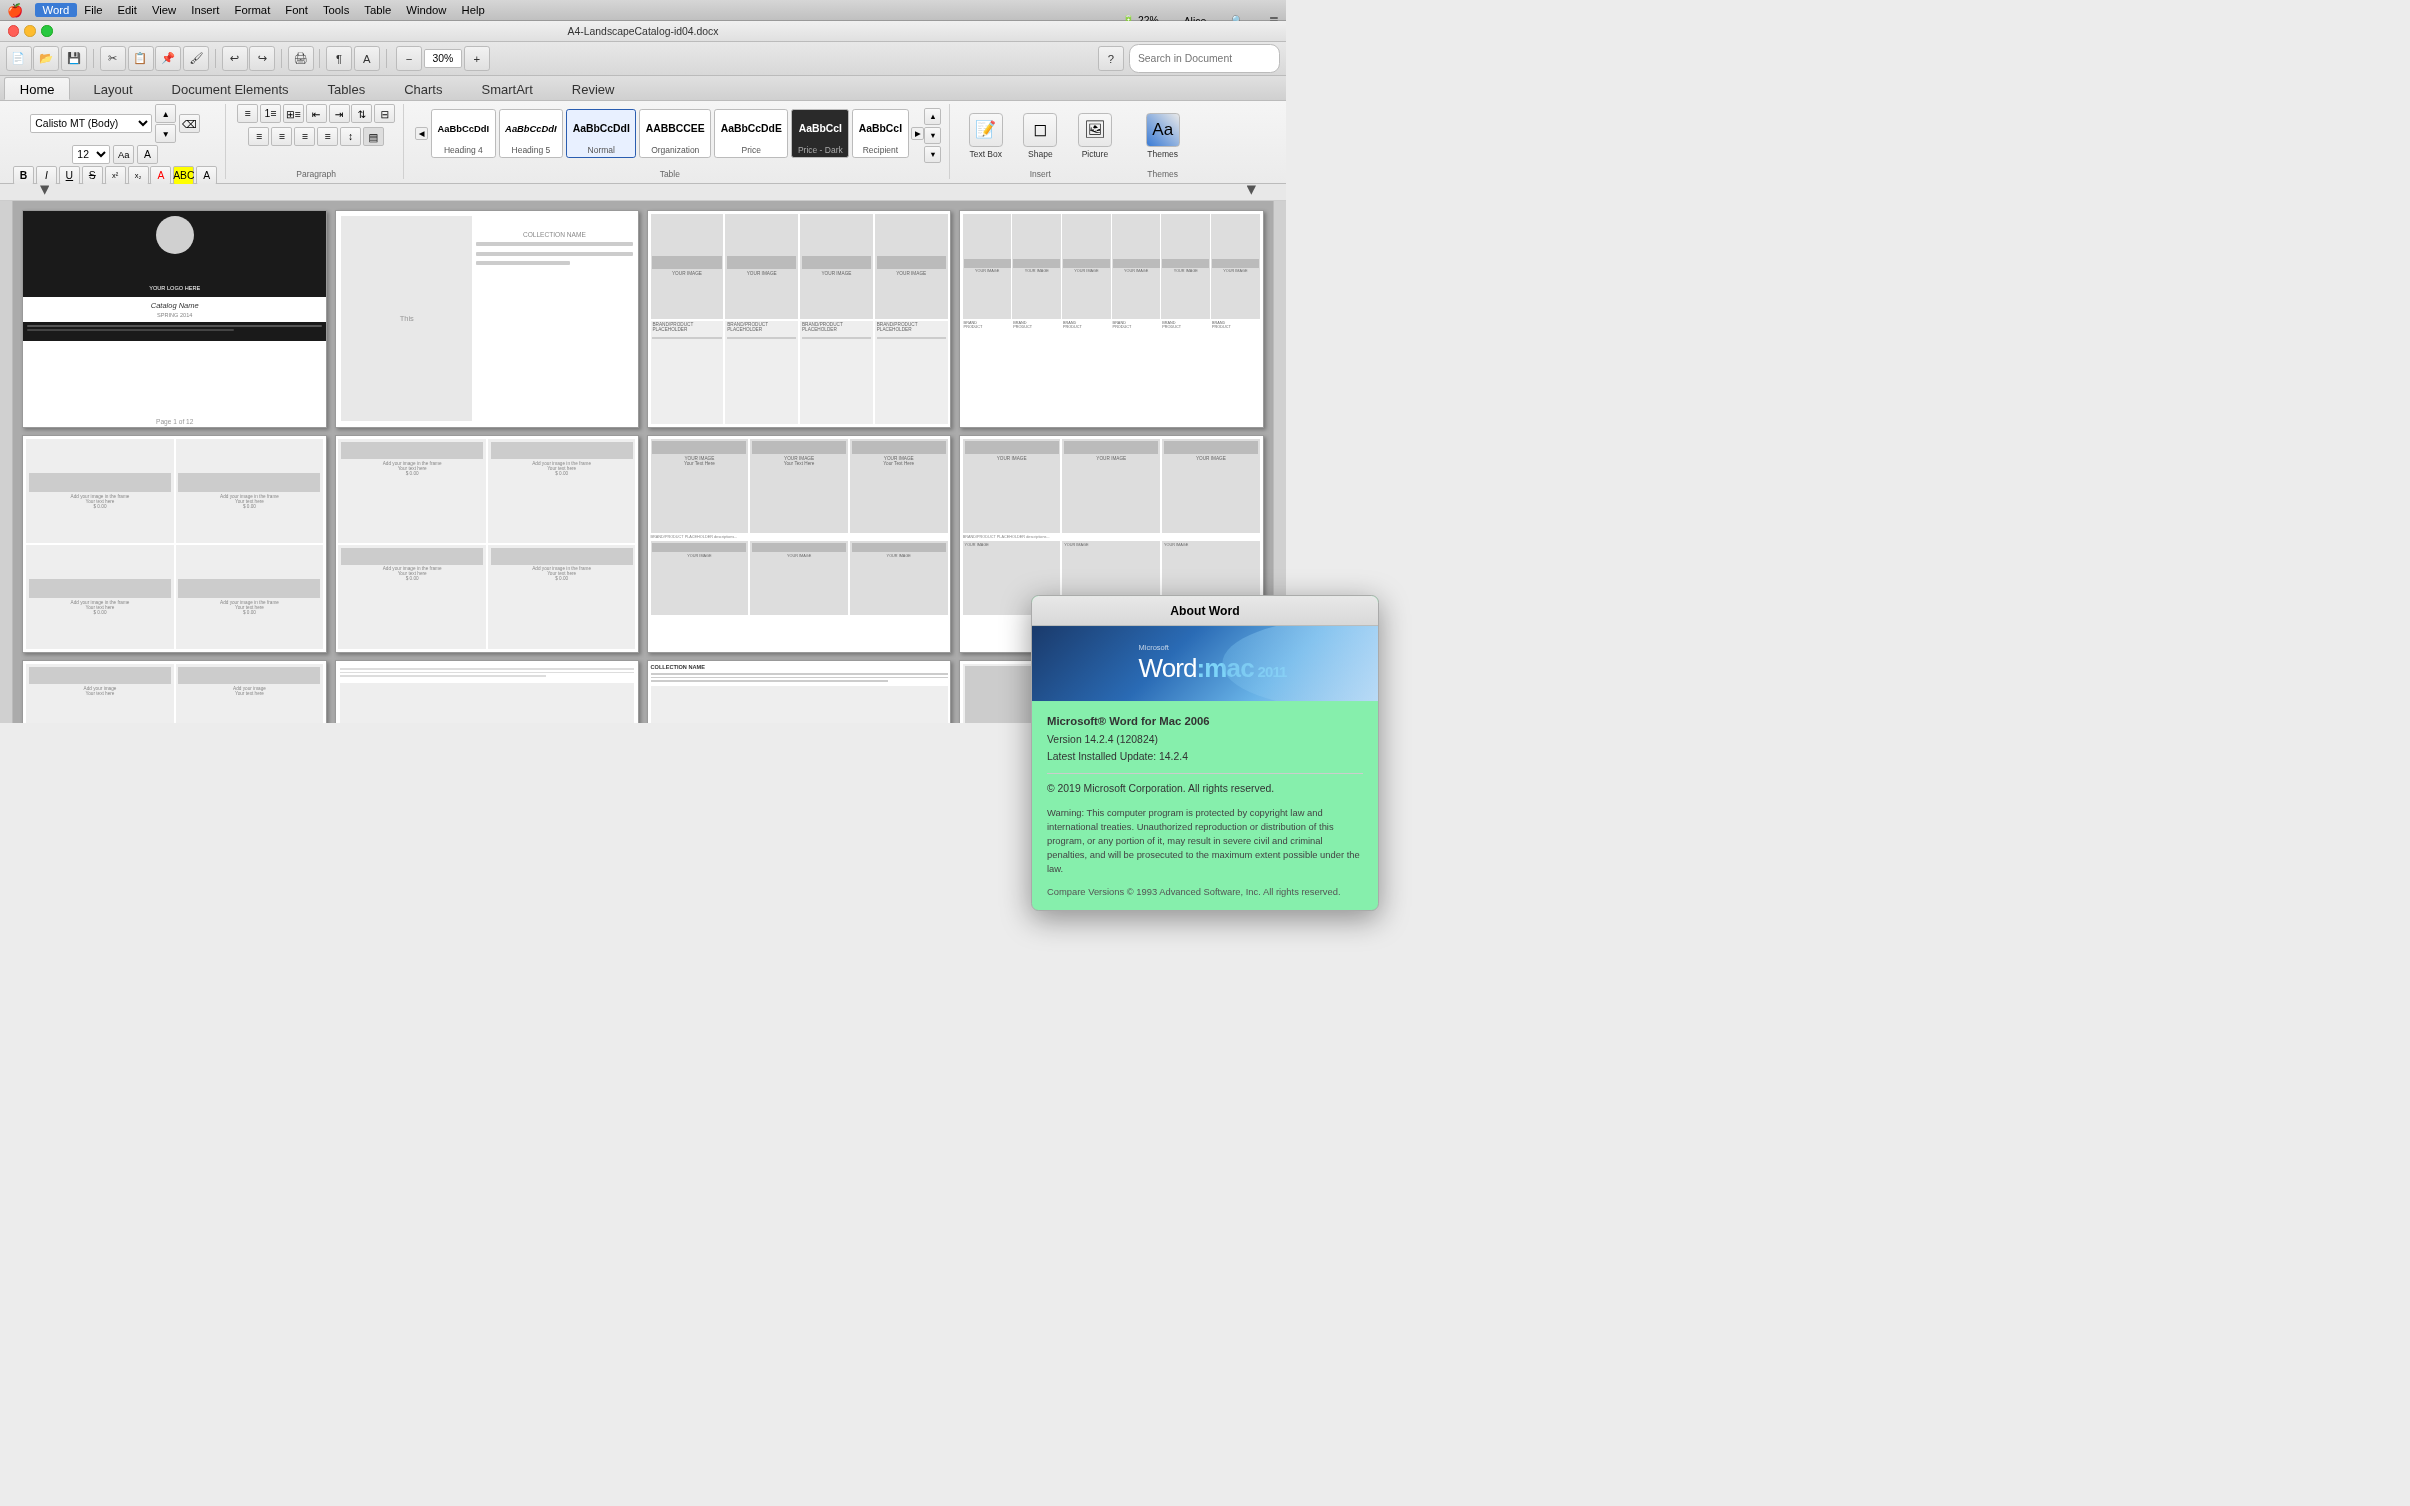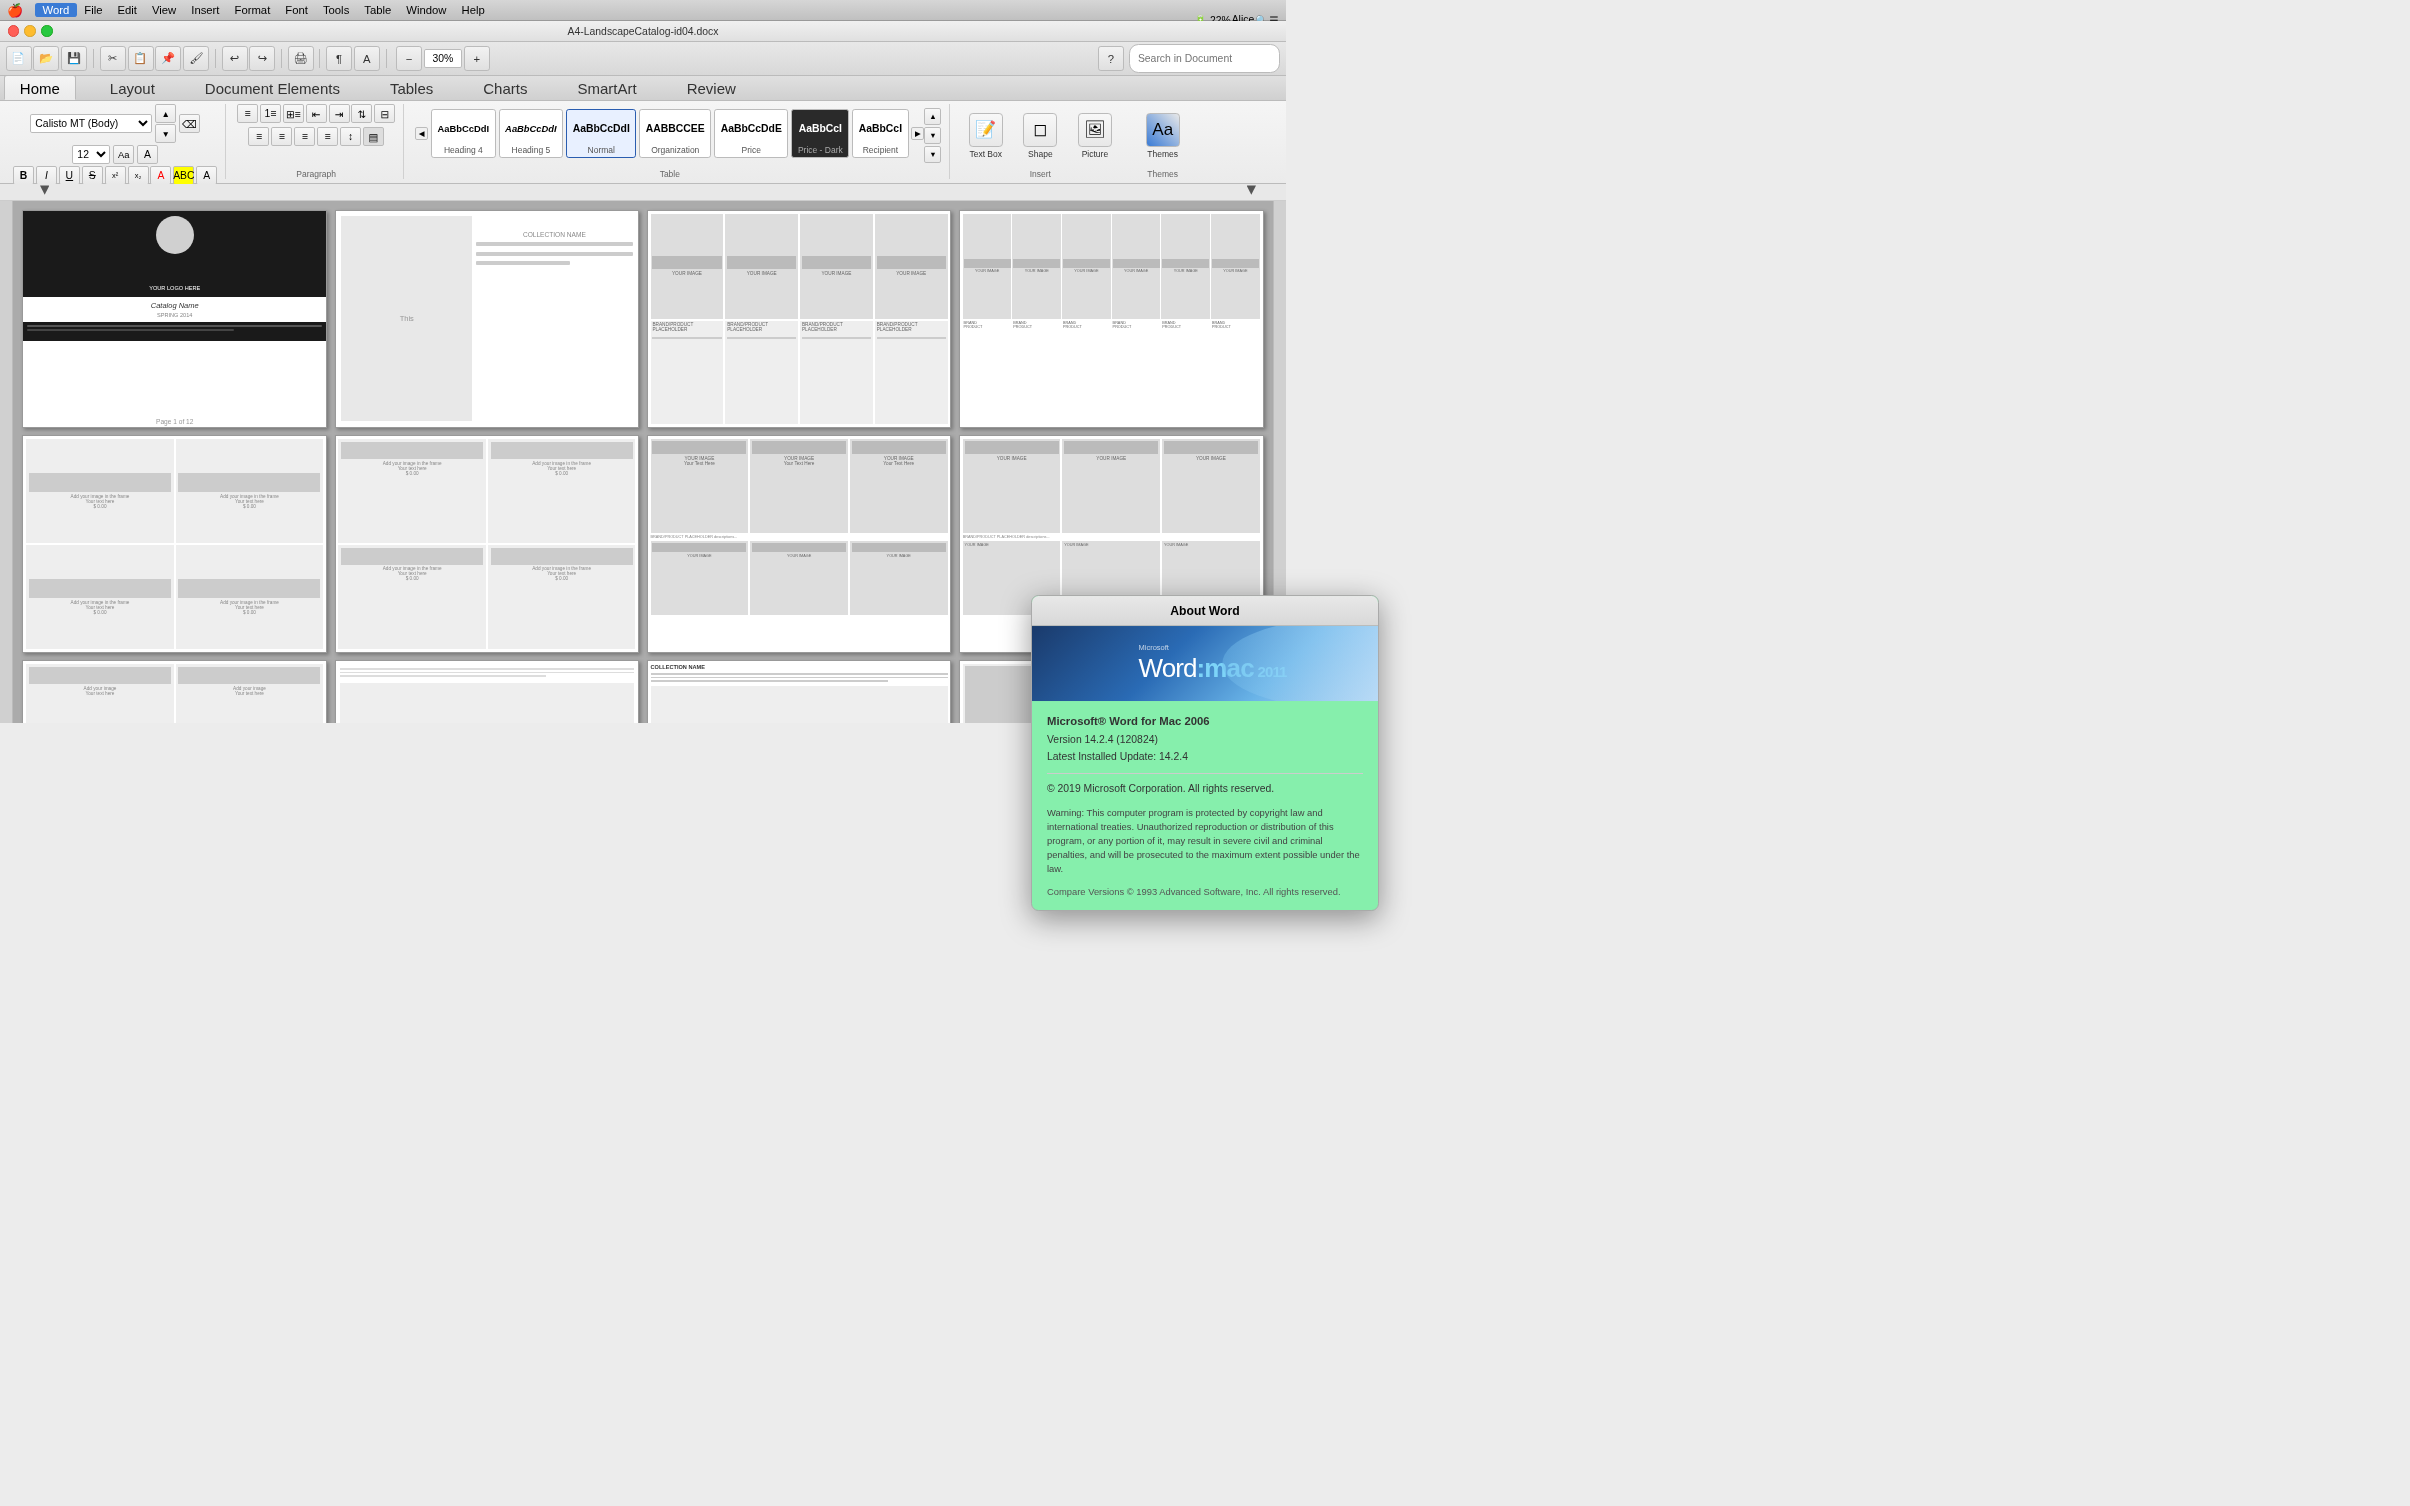--- a/index.html
+++ b/index.html
@@ -16,21 +16,21 @@
     }
     .menubar-apple { font-size: 13px; margin-right: 11.3px; }
     .menubar-item {
       padding: 0.9px 7.5px;
       font-size: 11.3px;
       font-weight: 500;
       cursor: pointer;
       border-radius: 2.8px;
     }
     .menubar-item.active { background: #3a7bd5; color: white; }
-    .menubar-right { margin-left: auto; display: flex; align-items: flex-start; gap: 1px; font-size: 10.4px; margin-top: 20px; }
+    .menubar-right { margin-left: auto; display: flex; align-items: flex-end; gap: 25px; font-size: 10.4px; margin-top: 20px; }
 
     
     #titlebar {
       height: 21px;
       background: linear-gradient(to bottom, #f0f0f0, #e0e0e0);
       display: flex;
       align-items: center;
       justify-content: center;
       border-bottom: 0.9px solid #bbb;
       position: relative;
@@ -82,24 +82,24 @@
     #ribbon-nav {
       height: 24.5px;
       background: linear-gradient(to bottom, #e0e0e0, #d0d0d0);
       display: flex;
       align-items: flex-end;
       padding: 0 3.8px;
       border-bottom: 0.9px solid #bbb;
     }
     .ribbon-tab {
       padding: 3.8px 15px 1.9px;
-      font-size: 15px; color: #333;
+      font-size: 13px; color: #333;
       cursor: pointer; border-radius: 2.8px 2.8px 0 0;
       border: 0.9px solid transparent;
-      margin-right: 18px;
+      margin-right: 7px;
     }
     .ribbon-tab.active {
       background: linear-gradient(to bottom, #f5f5f5, #ebebeb);
       border-color: #bbb; border-bottom: 0.9px solid #ebebeb;
       color: #000;
     }
 
     
     #ribbon {
       height: 83px;

